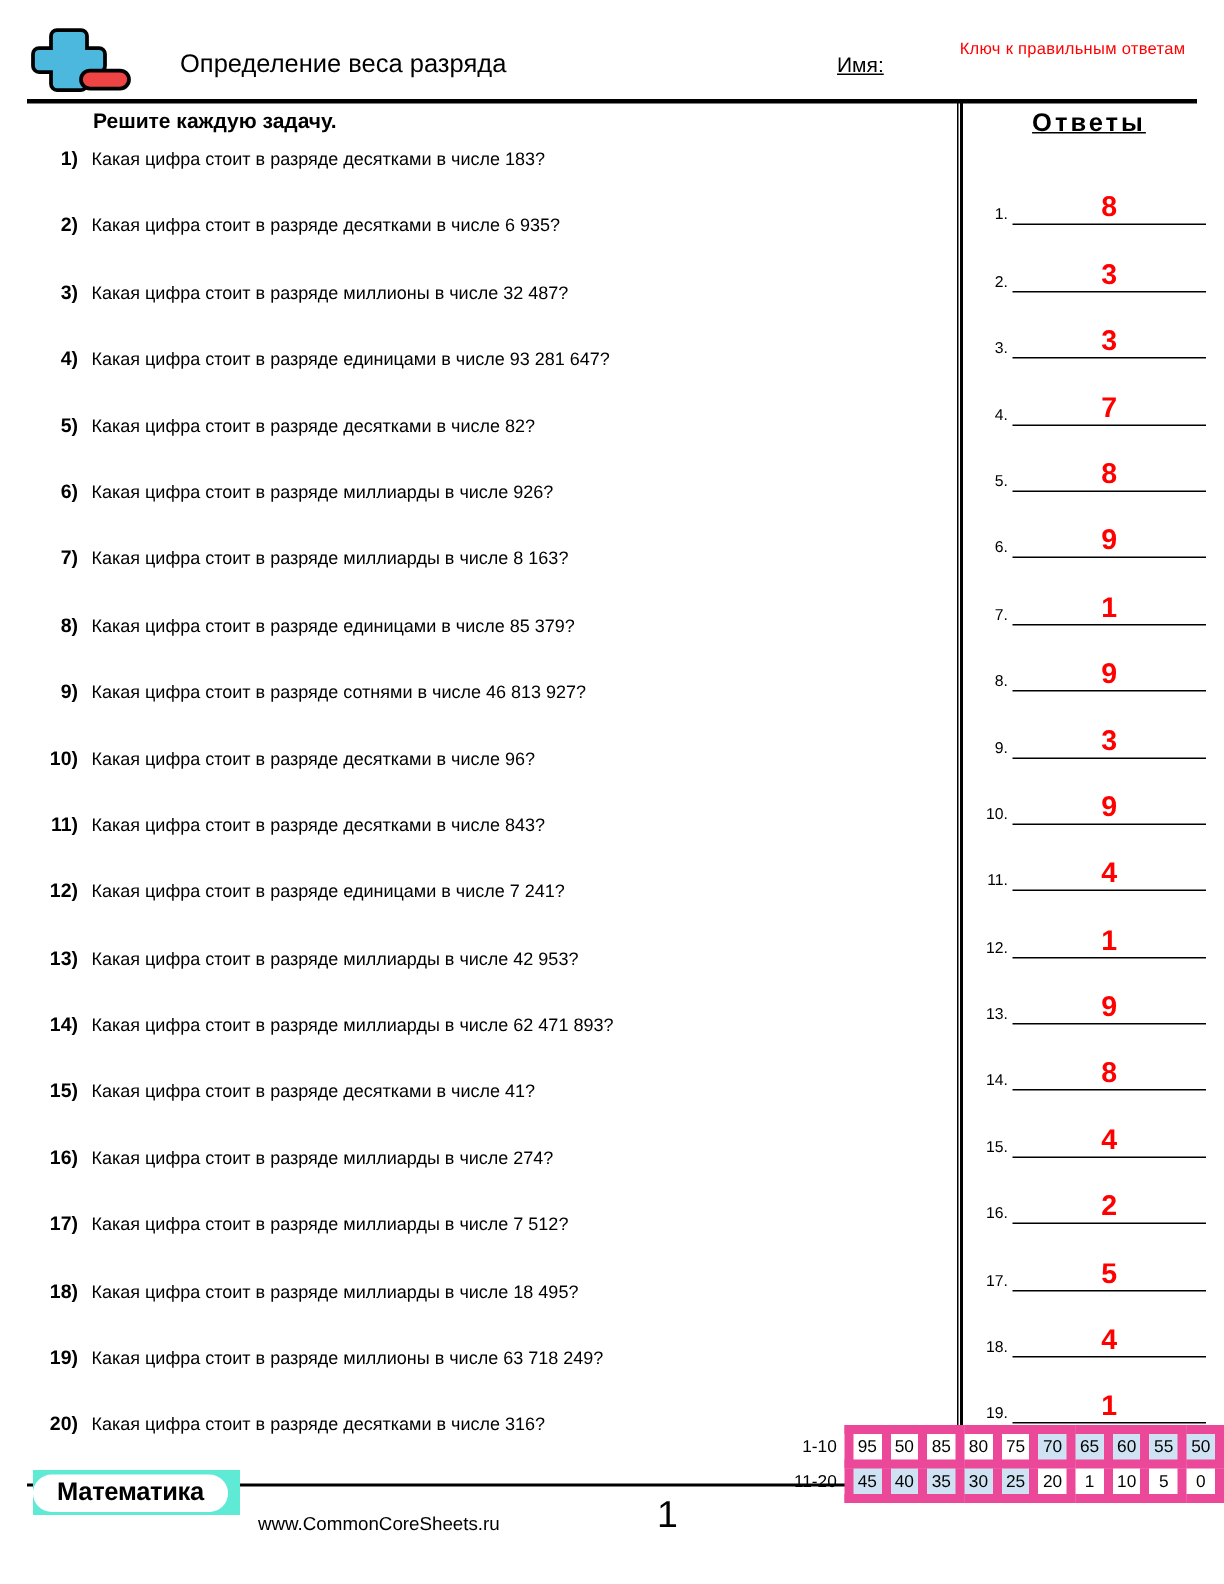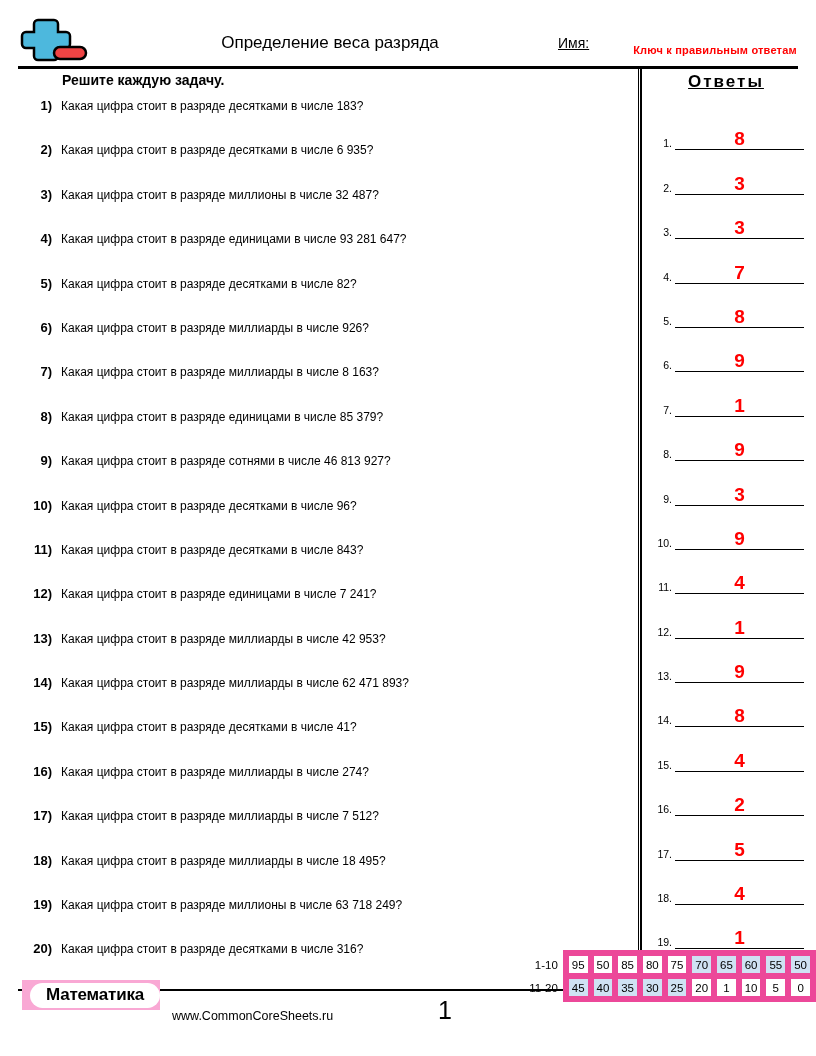--- a/index.html
+++ b/index.html
@@ -25,38 +25,38 @@
   }
   #logo {
     position: absolute;
     left: 18px; top: 16px;
     width: 72px; height: 50px;
   }
   #header-title {
     position: absolute;
     left: 120px; top: 33px;
     width: 420px;
-    text-align: center;
+    text-align: left;
     font-size: 17px;
     line-height: 20px;
     white-space: nowrap;
   }
   #name-label {
     position: absolute;
     left: 558px; top: 35px;
     font-size: 14px;
     text-decoration: underline;
   }
   #answer-key-label {
     position: absolute;
-    left: 620px; top: 44px;
+    left: 620px; top: 27px;
     width: 190px;
     text-align: center;
     color: #ff0000;
-    font-weight: bold;
+    font-weight: normal;
     font-size: 11px;
     letter-spacing: 0.2px;
     white-space: nowrap;
   }
   #header-rule {
     position: absolute;
     left: 18px; top: 66px;
     width: 780px;
     height: 3px;
     background: #000000;
@@ -162,24 +162,24 @@
     left: 18px; top: 989px;
     width: 780px;
     height: 2px;
     background: #000000;
   }
   #brand-badge {
     position: absolute;
     left: 22px; top: 980px;
     width: 138px;
     height: 30px;
-    background: #f9a8d4;
+    background: #5eead4;
     display: flex;
     align-items: center;
-    justify-content: flex-end;
+    justify-content: flex-start;
   }
   #brand-pill {
     width: 130px;
     height: 25px;
     background: #ffffff;
     border-radius: 13px;
     display: flex;
     align-items: center;
     justify-content: center;
   }

